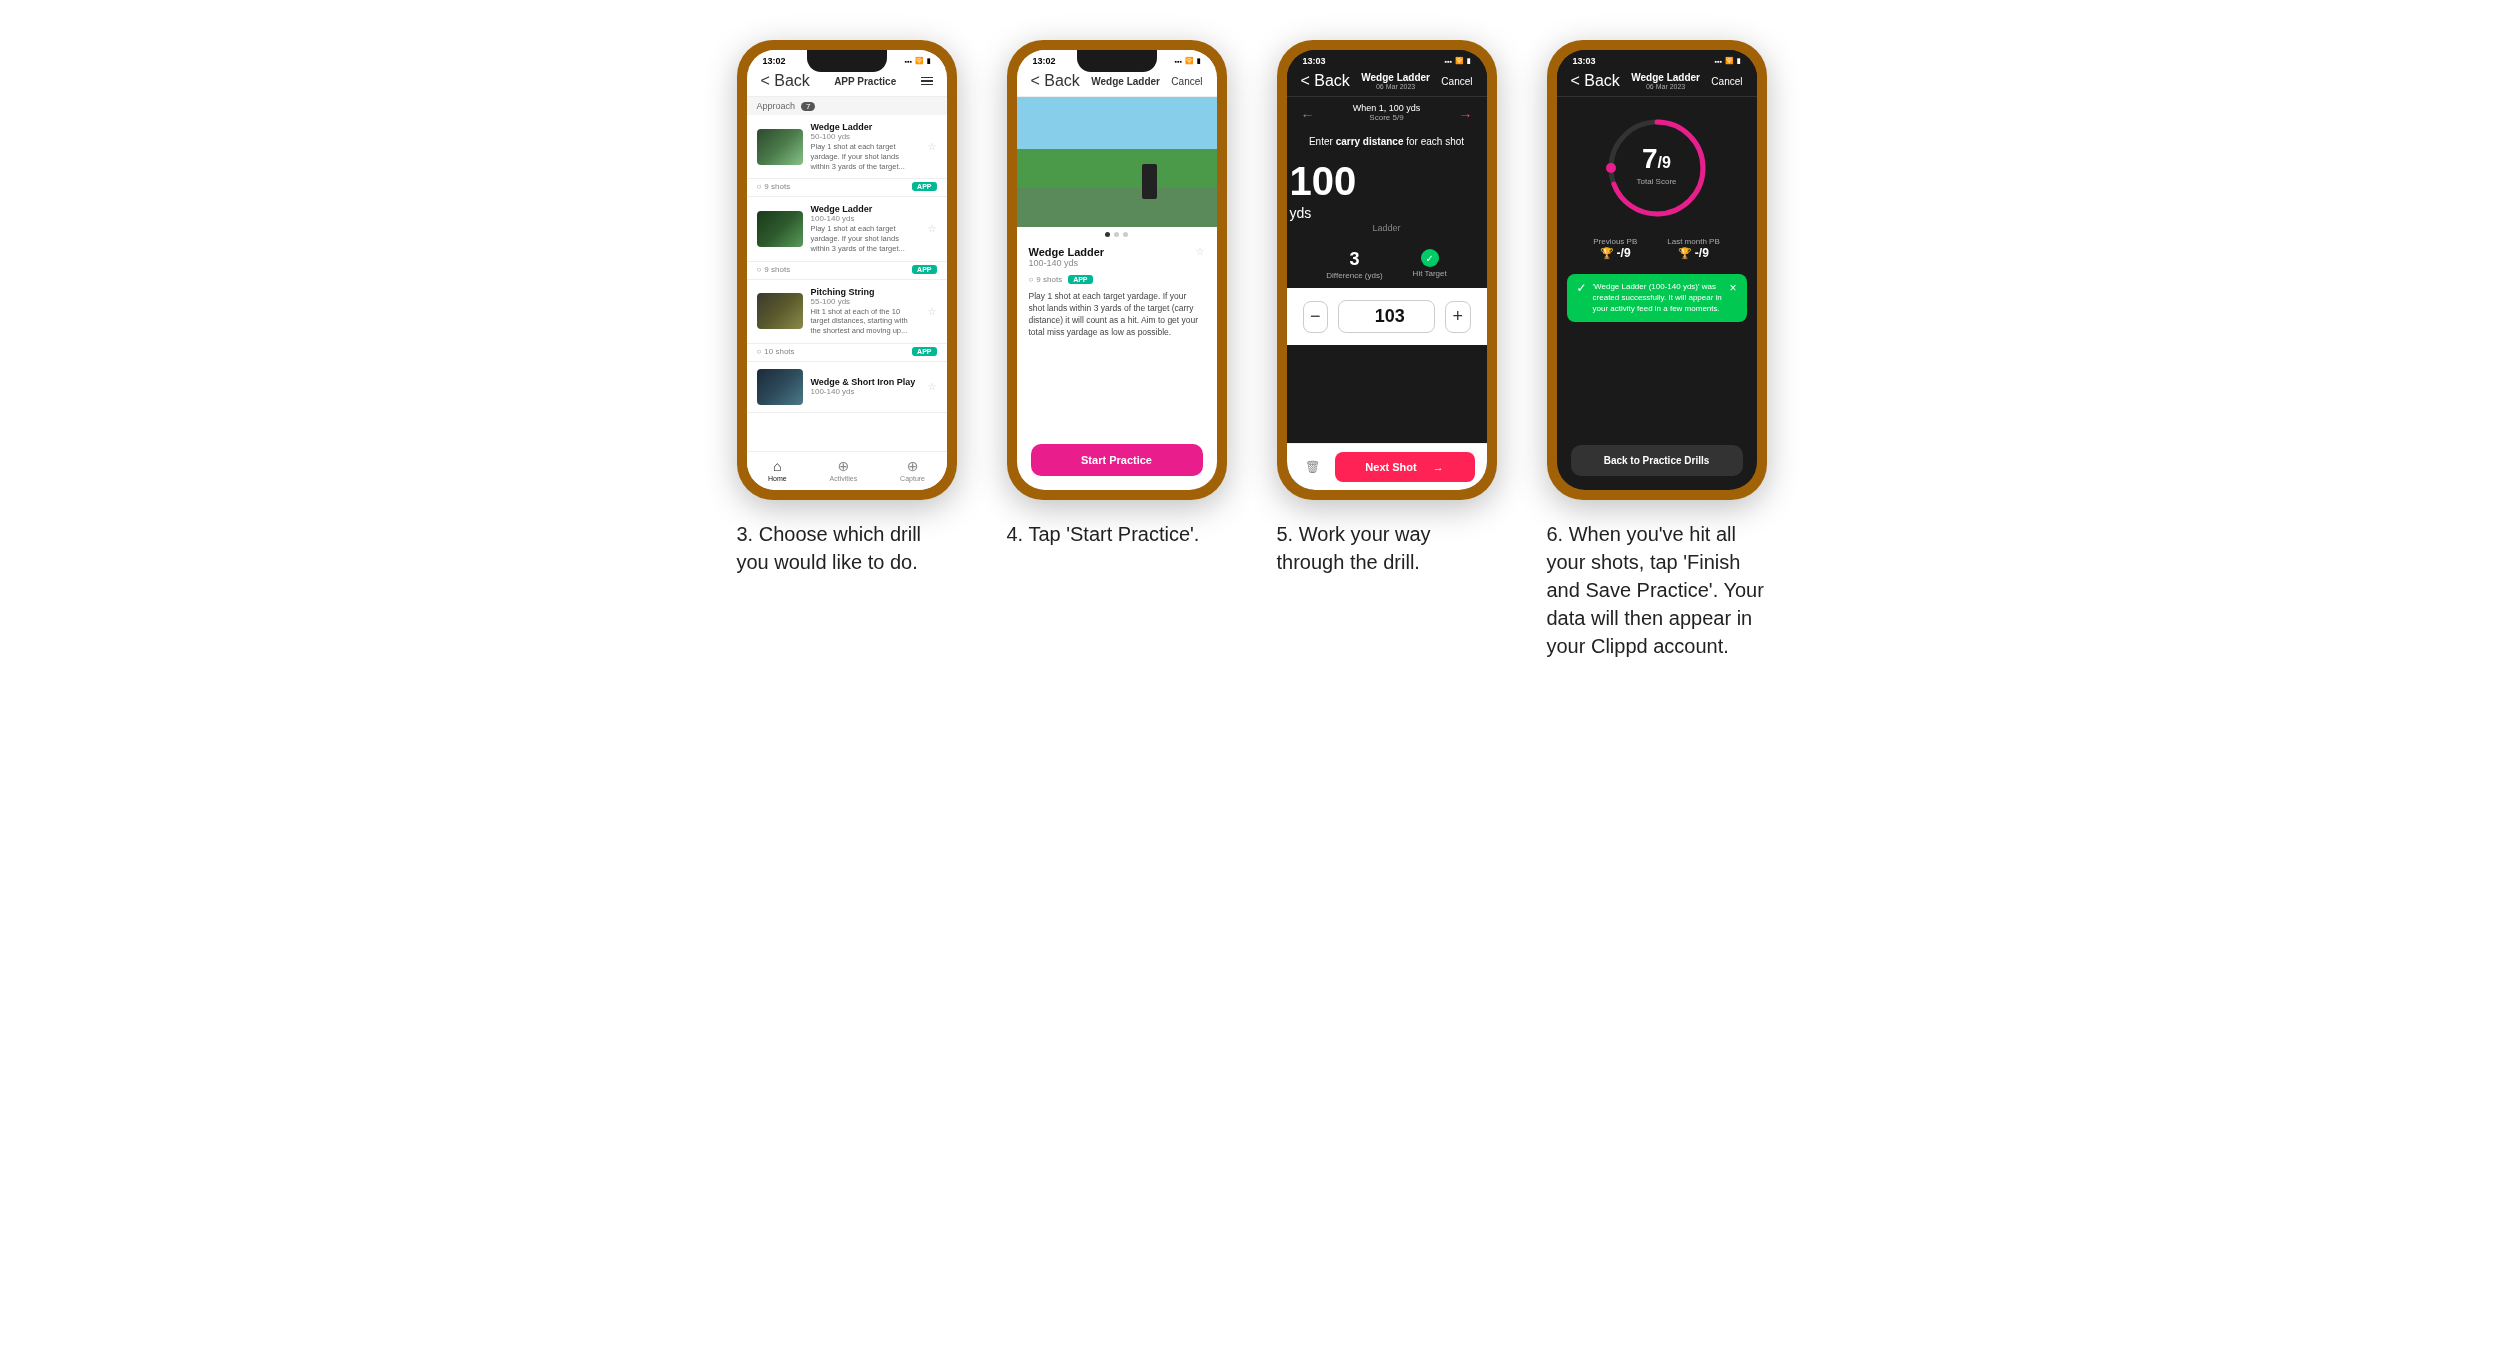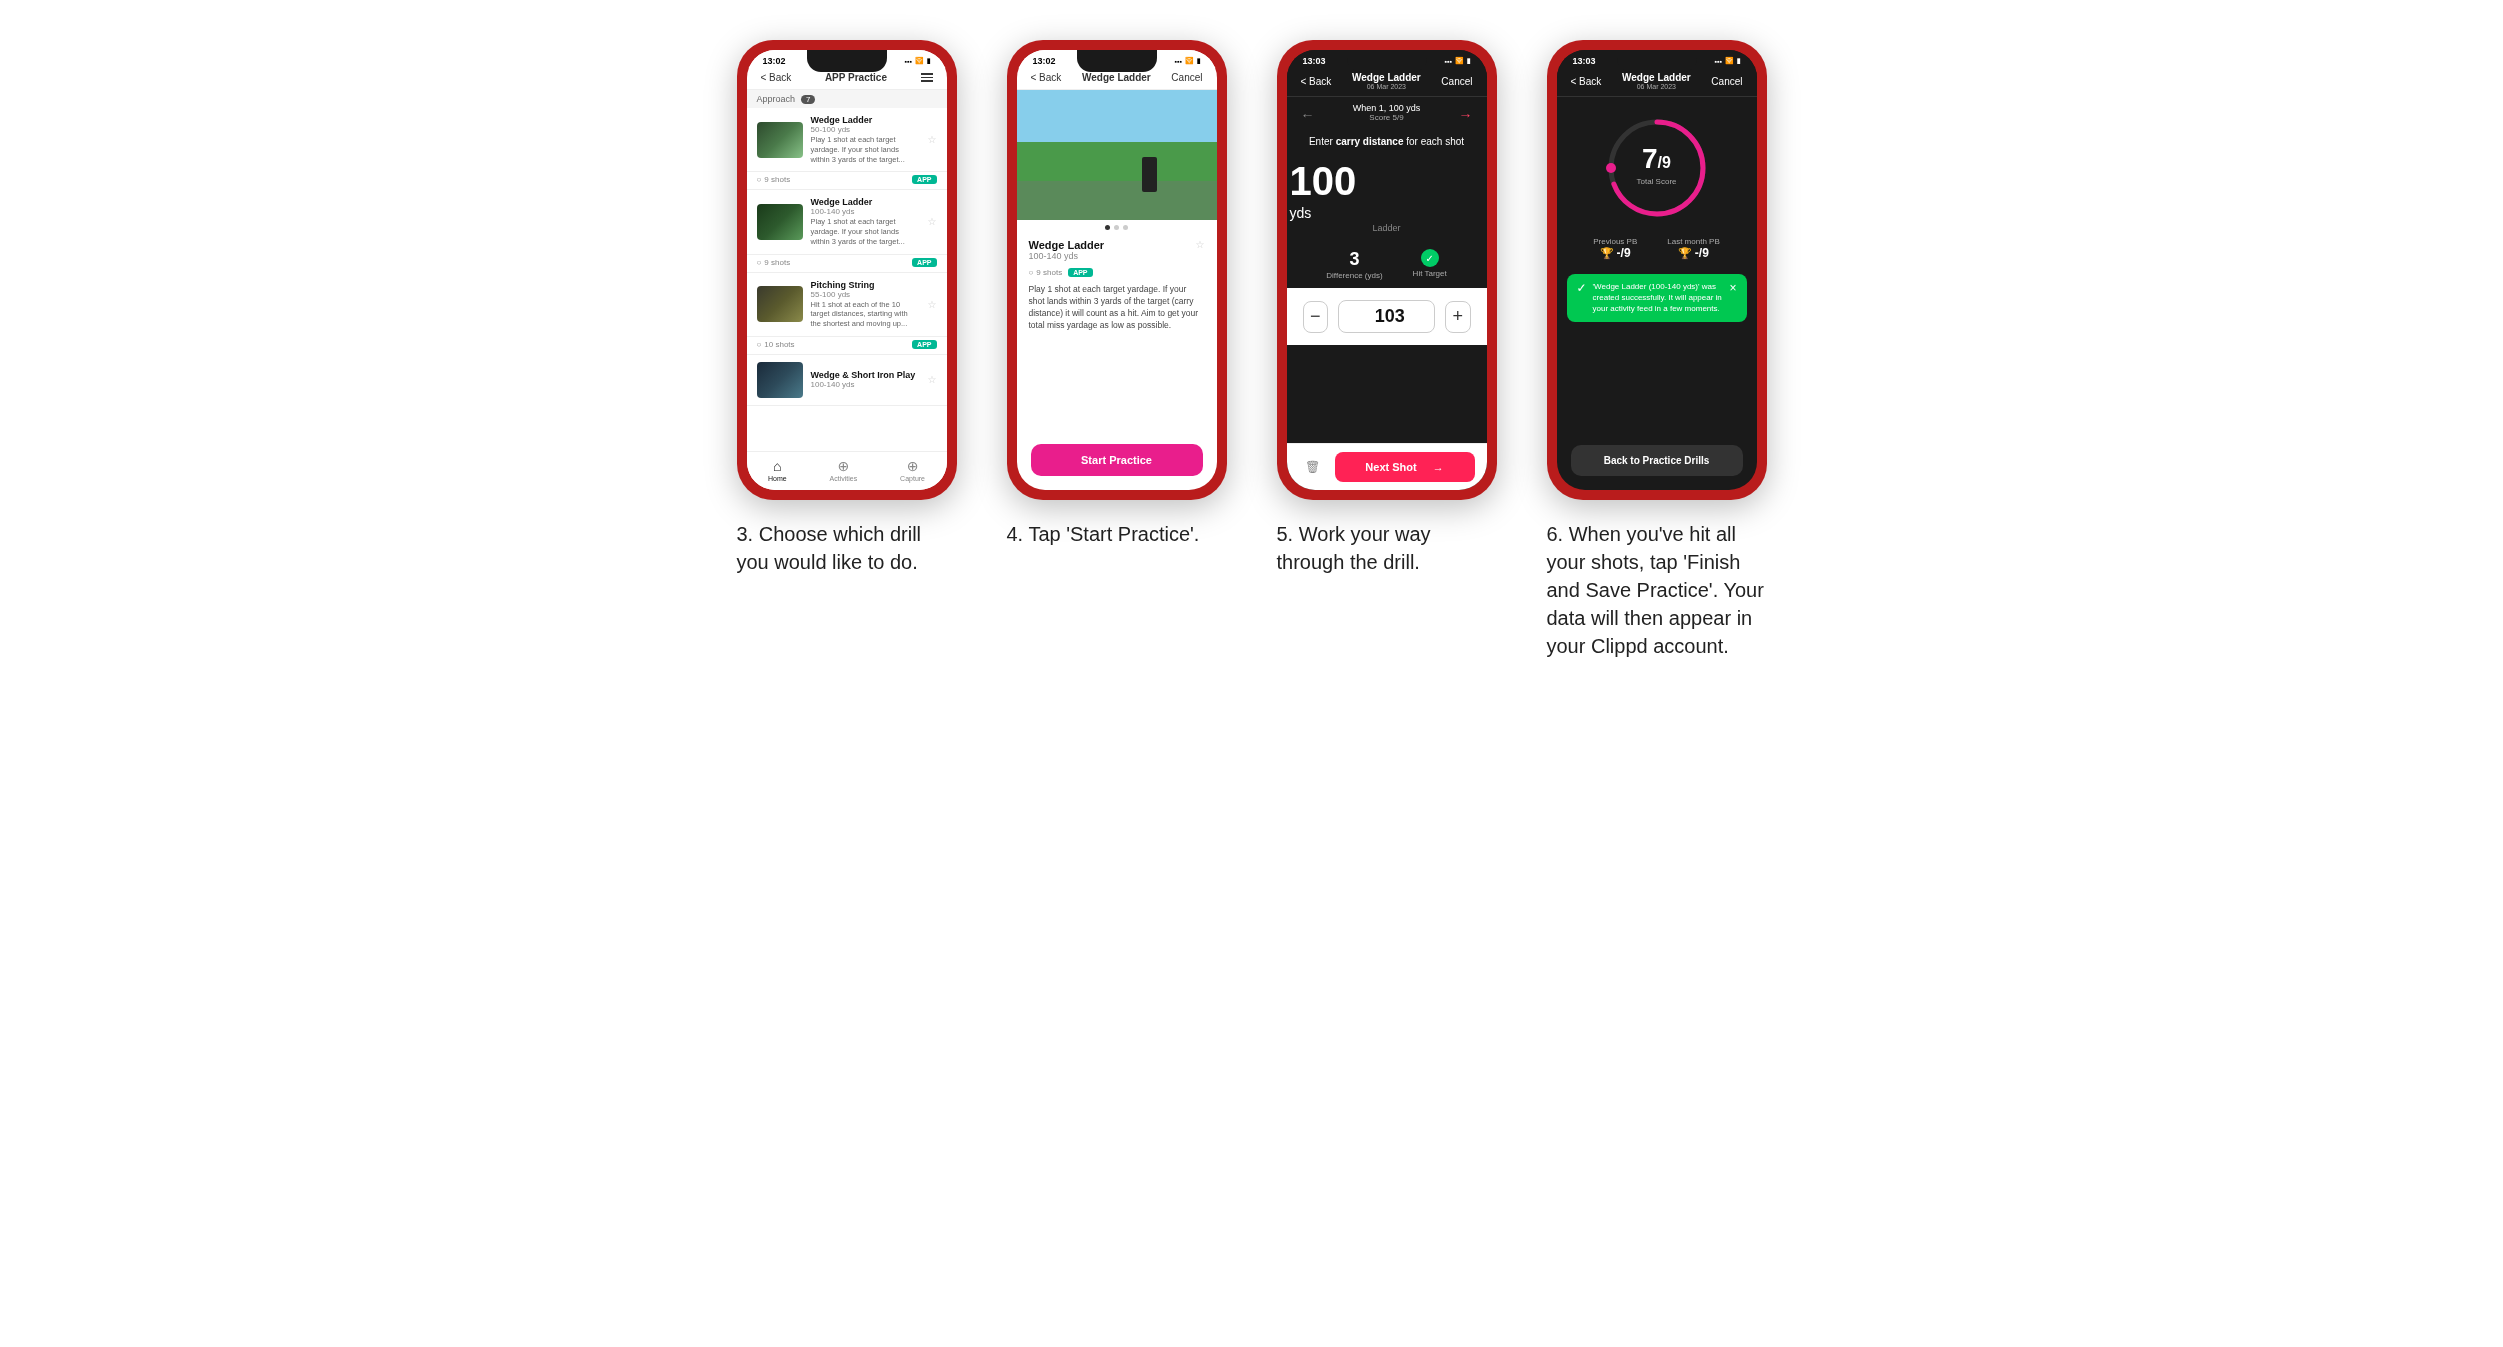--- a/index.html
+++ b/index.html
@@ -20,21 +20,21 @@
     }
     .phone-column {
       display: flex;
       flex-direction: column;
       align-items: center;
       width: 240px;
     }
     .phone-frame {
       width: 220px;
       height: 460px;
-      background: #b91c1c;
+      background: #a16207;
       border-radius: 36px;
       padding: 10px;
       position: relative;
       box-shadow: 0 8px 32px rgba(0,0,0,0.25);
     }
     .phone-notch {
       width: 80px;
       height: 22px;
       background: #1a1a1a;
       border-radius: 0 0 14px 14px;
@@ -78,21 +78,21 @@
       justify-content: space-between;
       align-items: center;
       padding: 4px 14px 6px;
       border-bottom: 1px solid #eee;
     }
     .nav-bar.dark {
       background: #1a1a1a;
       border-bottom: 1px solid #333;
     }
     .nav-back {
-      font-size: 10px;
+      font-size: 16px;
       color: #333;
       display: flex;
       align-items: center;
       gap: 2px;
     }
     .nav-back.light { color: #fff; }
     .nav-title {
       font-size: 10px;
       font-weight: 600;
       color: #333;

